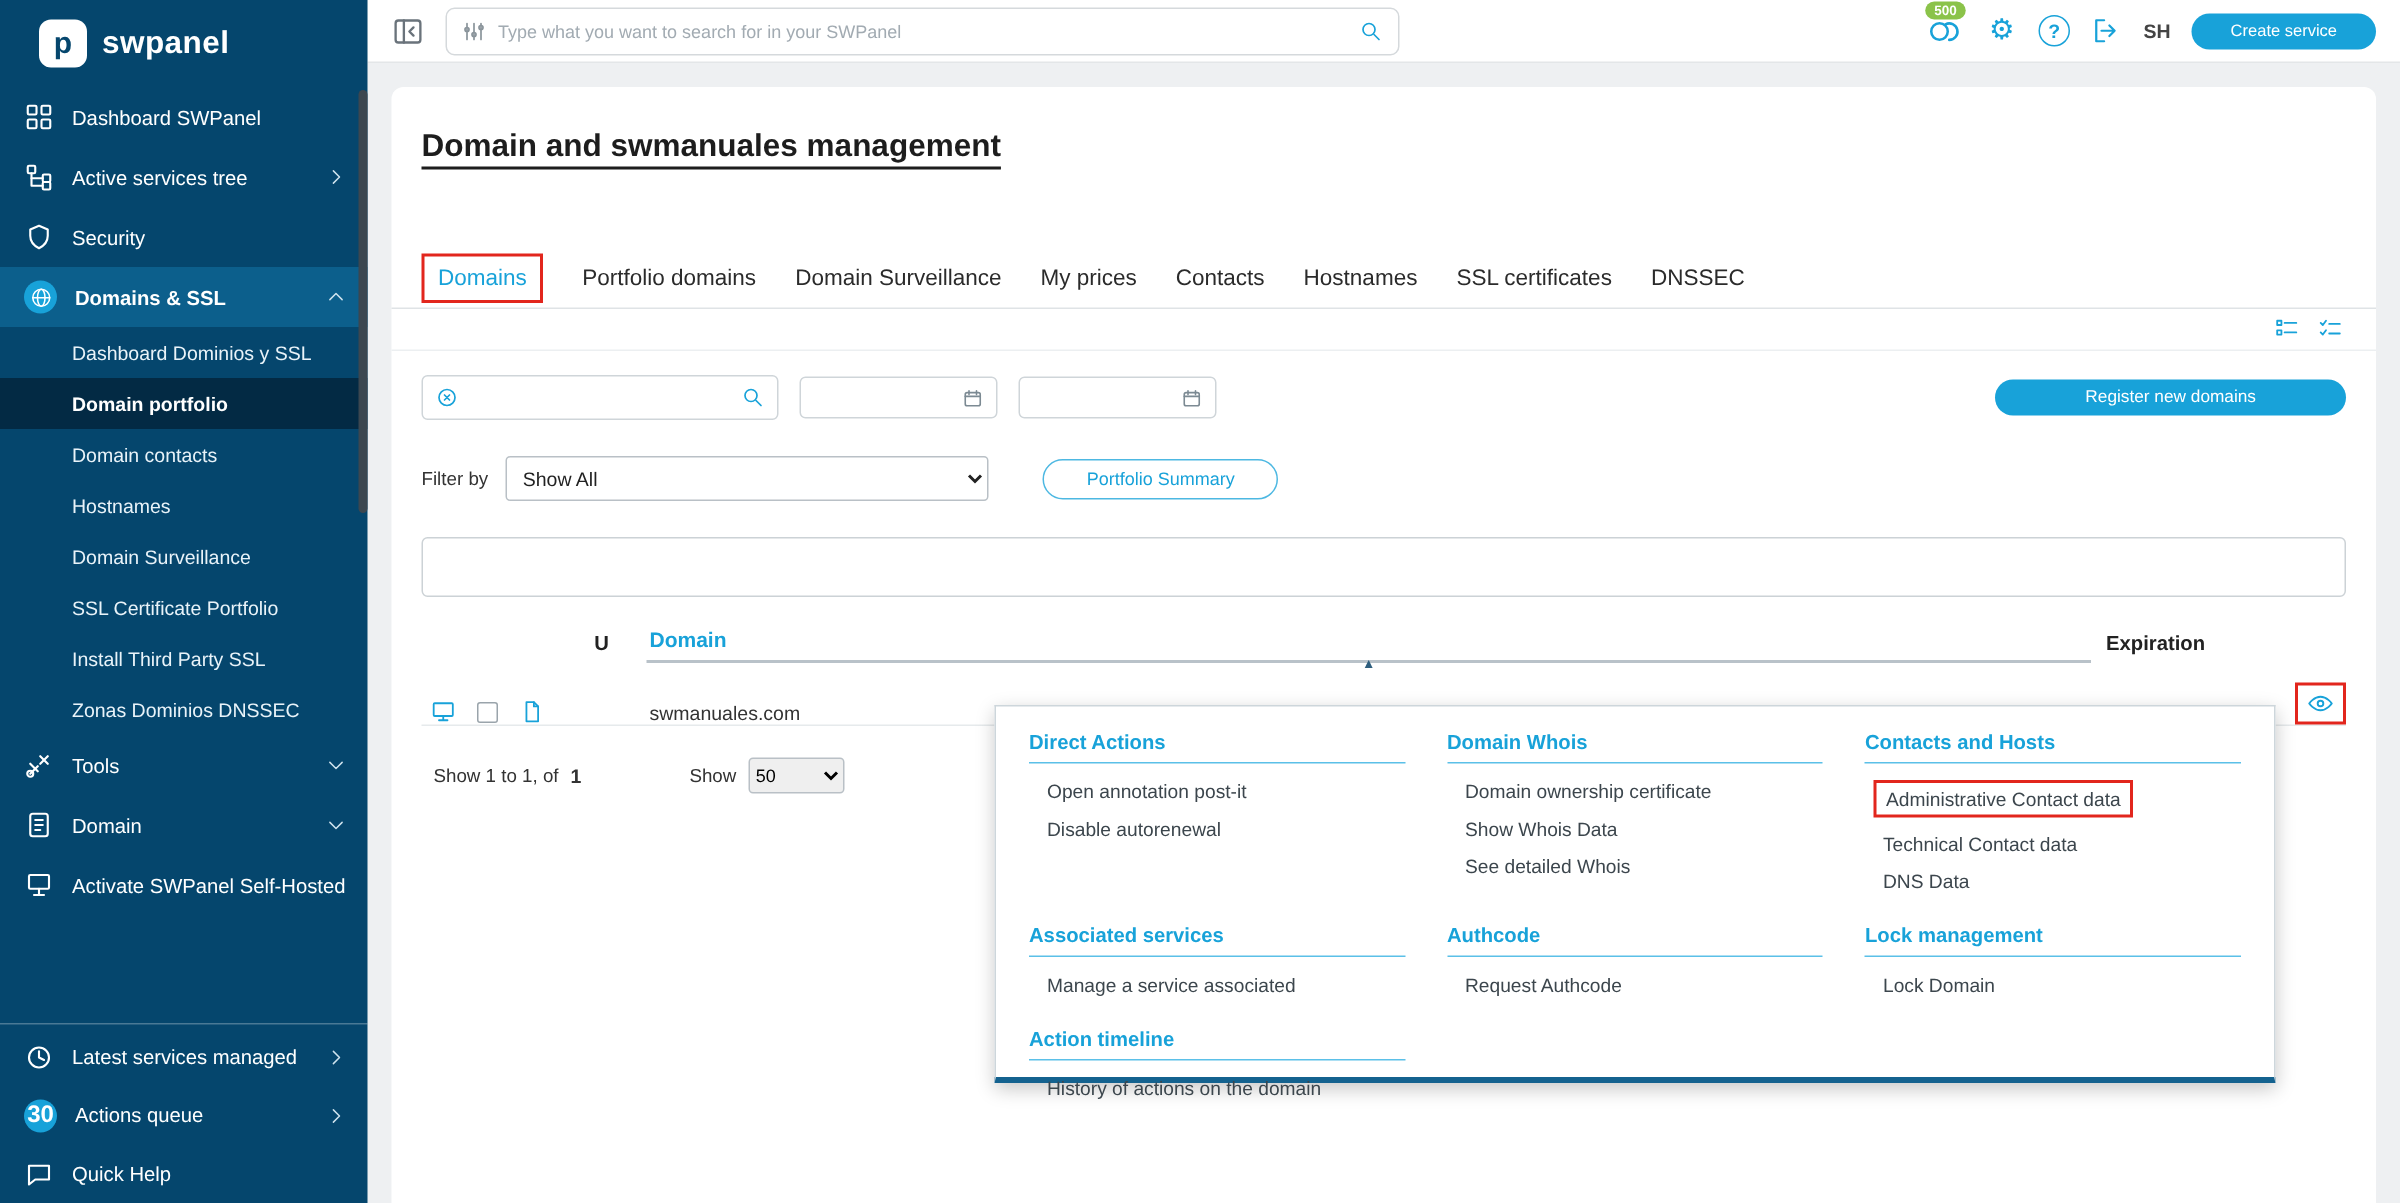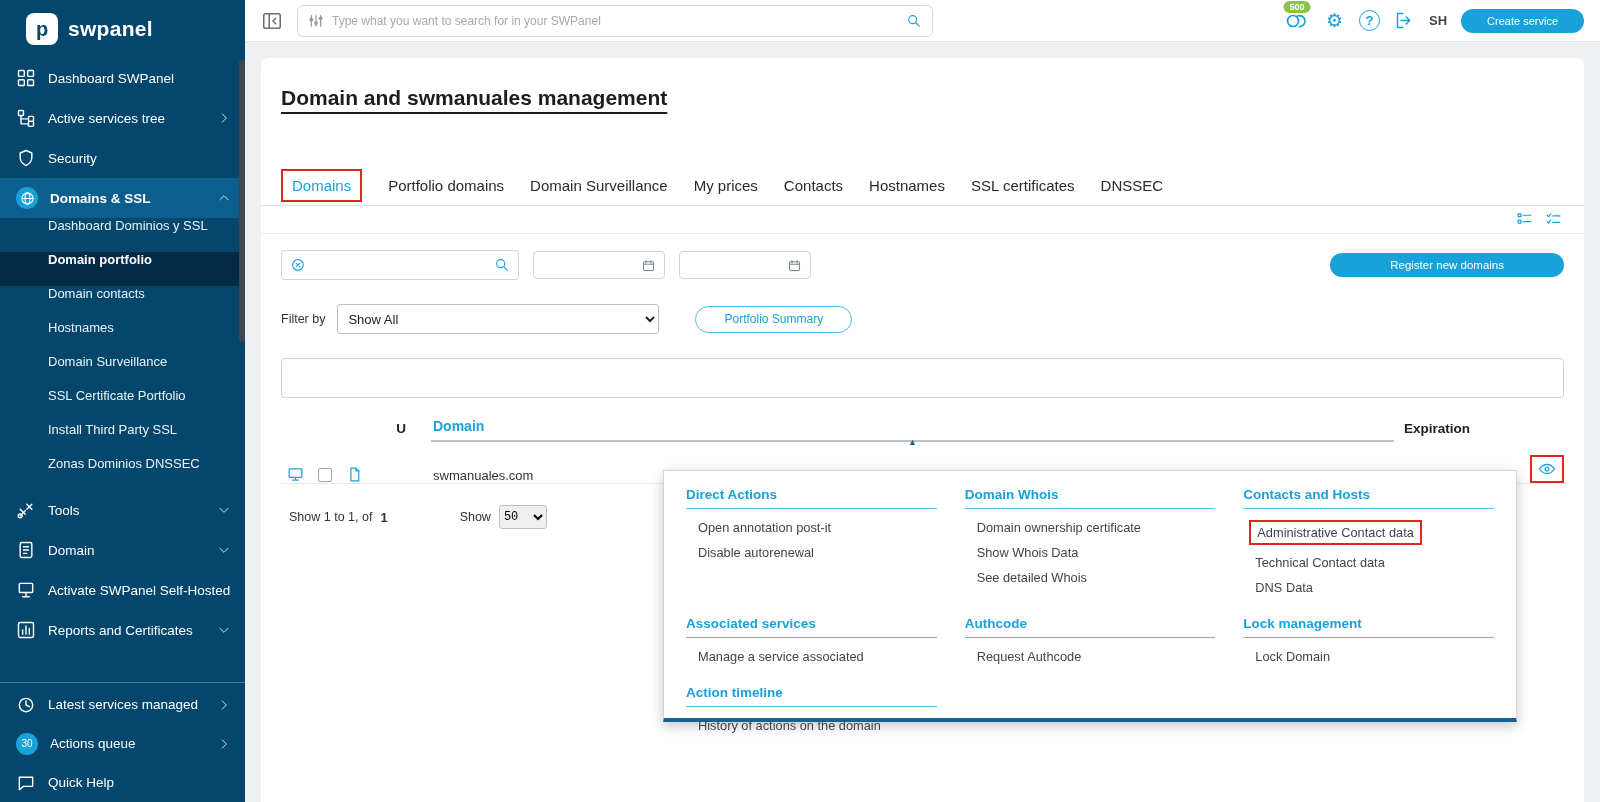--- a/index.html
+++ b/index.html
@@ -16,25 +16,25 @@
   .logo-mark { width:32px; height:32px; background:#fff; border-radius:8px; display:flex; align-items:center; justify-content:center; color:#05466d; font-weight:700; font-size:20px; }
   .brand-name { font-size:21px; font-weight:700; letter-spacing:.3px; }
   .sb-nav { flex:1 1 auto; overflow:hidden; }
   .sb-item { height:40px; display:flex; align-items:center; gap:12px; padding:0 14px 0 16px; font-size:13.5px; cursor:pointer; }
   .sb-item .lbl { flex:1 1 auto; }
   .sb-item.active { background:#0c5f8c; font-weight:700; }
   .sb-ic { width:20px; height:20px; flex:0 0 20px; color:#fff; }
   .globe-wrap { width:22px; height:22px; flex:0 0 22px; border-radius:50%; background:#18a2d9; display:flex; align-items:center; justify-content:center; color:#fff; }
   .chev { width:14px; height:14px; color:#cfe3ee; flex:0 0 14px; }
   .sb-sub { }
-  .sb-subitem { height:34px; display:flex; align-items:flex-start; padding-left:48px; font-size:13px; color:#e9f3f9; cursor:pointer; }
+  .sb-subitem { height:34px; display:flex; align-items:center; padding-left:48px; font-size:13px; color:#e9f3f9; cursor:pointer; }
   .sb-subitem.selected { background:#032a44; color:#fff; font-weight:700; }
   .sb-bottom { flex:0 0 auto; border-top:1px solid rgba(255,255,255,.28); padding-top:2px; }
   .sb-bottom .sb-item { height:39px; }
-  .queue-badge { width:22px; height:22px; flex:0 0 22px; border-radius:50%; background:#18a2d9; color:#fff; font-size:10px; font-weight:400; display:flex; align-items:center; justify-content:center; }
+  .queue-badge { width:22px; height:22px; flex:0 0 22px; border-radius:50%; background:#18a2d9; color:#fff; font-size:16px; font-weight:700; display:flex; align-items:center; justify-content:center; }
 
   
   .right { flex:1 1 auto; display:flex; flex-direction:column; height:802px; }
 
   
   .topbar { height:42px; flex:0 0 42px; background:#fff; border-bottom:1px solid #e3e6e8; display:flex; align-items:center; padding:0 16px; gap:14px; }
   .collapse-btn { width:22px; height:22px; color:#6a737b; cursor:pointer; }
   .g-search { width:636px; height:32px; border:1px solid #d5d9dc; border-radius:6px; display:flex; align-items:center; gap:8px; padding:0 10px; background:#fff; }
   .g-search input { flex:1 1 auto; border:none; outline:none; font-size:12px; color:#333; font-family:"Liberation Sans",sans-serif; }
   .g-search input::placeholder { color:#a2abb2; }
@@ -90,21 +90,21 @@
   .row-check { width:14px; height:14px; border:1px solid #9aa4ab; border-radius:2px; cursor:pointer; background:#fff; }
   .cell-u { width:60px; flex:0 0 60px; }
   .cell-domain { flex:1 1 auto; padding-left:2px; }
   .cell-exp { width:170px; flex:0 0 170px; display:flex; align-items:center; justify-content:space-between; padding-left:10px; }
   .eye-ann { border:2px solid #e2261d; padding:3px 6px; display:flex; align-items:center; cursor:pointer; }
   .eye-ic { width:18px; height:18px; color:#18a2d9; }
 
   .pager { margin:14px 20px 0; height:38px; display:flex; align-items:center; font-size:12.5px; color:#333; gap:8px; padding:0 8px; }
   .pager b { font-size:13px; }
   .pager .show-lbl { margin-left:64px; }
-  .psize { width:48px; height:24px; border:1px solid #b9c0c6; border-radius:3px; font-size:12px; font-family:Liberation Mono, monospace; }
+  .psize { width:64px; height:24px; border:1px solid #b9c0c6; border-radius:3px; font-size:12px; font-family:Liberation Sans, sans-serif; }
 
   
   .ctx { position:absolute; left:402px; top:412px; width:854px; height:252px; background:#fff; border:1px solid #cdd6db; border-bottom:4px solid #14628f; box-shadow:0 4px 12px rgba(0,0,0,.22); display:grid; grid-template-columns:1fr 1fr 1fr; align-content:start; padding:10px 8px 4px; z-index:20; }
   .ctx-sec { padding:0 14px 10px; }
   .ctx-title { color:#18a2d9; font-size:13.5px; font-weight:700; padding:6px 0 6px; border-bottom:1px solid #5bc0e8; margin-bottom:6px; }
   .ctx-item { font-size:12.8px; color:#3c464d; padding:5px 0 5px 12px; cursor:pointer; white-space:nowrap; }
   .ctx-item .red-wrap { border:2px solid #e2261d; padding:3px 6px; margin-left:-6px; display:inline-block; }
 </style>
 </head>
 <body>
@@ -217,30 +217,20 @@
       </div>
 
       <div class="sb-item">
         <svg class="ic sb-ic" viewBox="0 0 24 24">
             <rect x="4" y="4" width="16" height="11" rx="1"></rect>
             <path d="M12 15v5M8 20h8"></path>
           </svg>
         <span class="lbl">Activate SWPanel Self-Hosted</span>
       </div>
 
-      <div class="sb-item">
-        <svg class="ic sb-ic" viewBox="0 0 24 24">
-            <rect x="3" y="3" width="18" height="18" rx="2"></rect>
-            <path d="M8 17v-5M12 17V7M16 17v-7"></path>
-          </svg>
-        <span class="lbl">Reports and Certificates</span>
-        <svg class="ic chev" viewBox="0 0 24 24">
-            <path d="M5 9l7 7 7-7"></path>
-          </svg>
-      </div>
 
     </nav>
 
     <div class="sb-bottom">
       <div class="sb-item">
         <svg class="ic sb-ic" viewBox="0 0 24 24">
             <circle cx="12" cy="12" r="8"></circle>
             <path d="M12 7v5l4 2"></path>
           </svg>
         <span class="lbl">Latest services managed</span>

